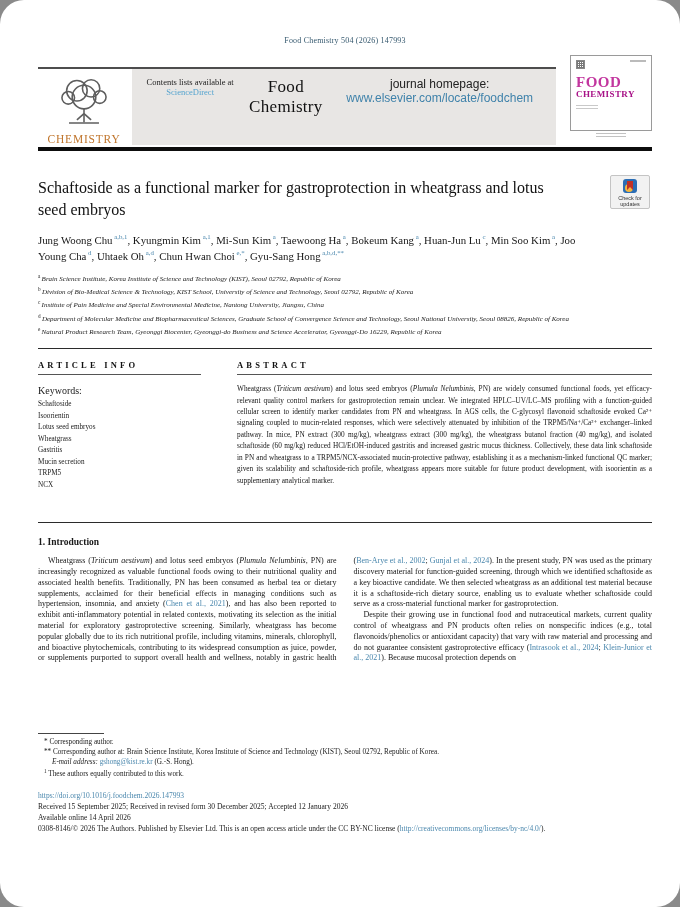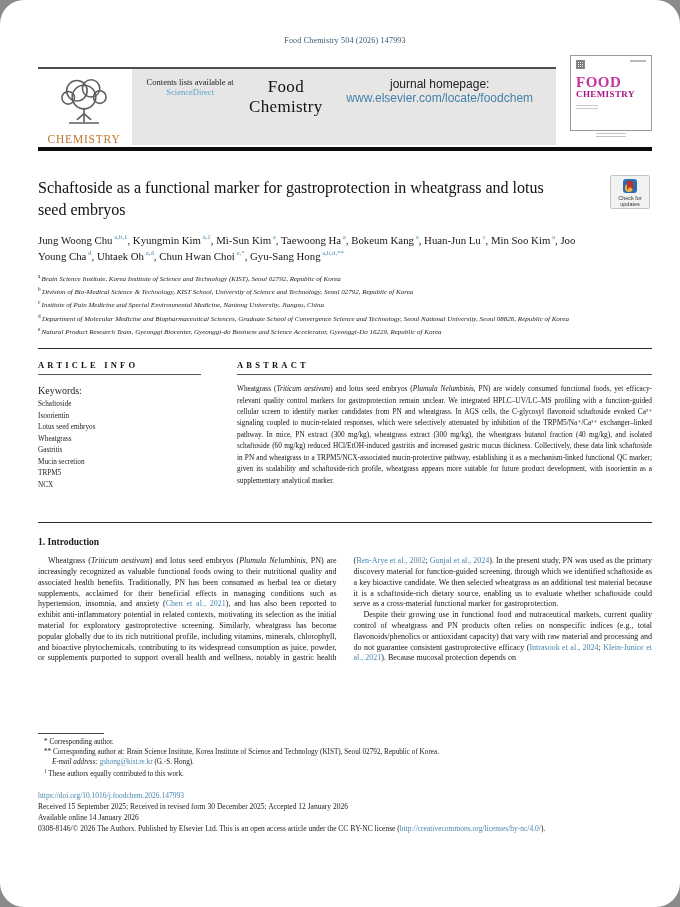--- a/index.html
+++ b/index.html
@@ -184,17 +184,17 @@
   <div class="footnotes">
     <div class="fn-line"><span class="fn-sym">*</span> <span>Corresponding author.</span></div>
     <div class="fn-line"><span class="fn-sym">**</span> <span>Corresponding author at: Brain Science Institute, Korea Institute of Science and Technology (KIST), Seoul 02792, Republic of Korea.</span></div>
     <div class="fn-email"><span class="em-label">E-mail address:</span> <span class="seg-l">gshong@kist.re.kr</span><span> (G.-S. Hong).</span></div>
     <div class="fn-line"><span class="fn-sup">1</span> <span>These authors equally contributed to this work.</span></div>
   </div>
 
   <div class="footer">
     <span class="doi-line seg-l">https://doi.org/10.1016/j.foodchem.2026.147993</span>
     <div>Received 15 September 2025; Received in revised form 30 December 2025; Accepted 12 January 2026</div>
-    <div>Available online 14 January 2026</div>
+    <div>Available online 14 April 2026</div>
     <div class="copyright"><span>0308-8146/© 2026 The Authors. Published by Elsevier Ltd. This is an open access article under the CC BY-NC license (</span><span class="seg-l">http://creativecommons.org/licenses/by-nc/4.0/</span><span>).</span></div>
   </div>
 
 </div>
 
 </body></html>

